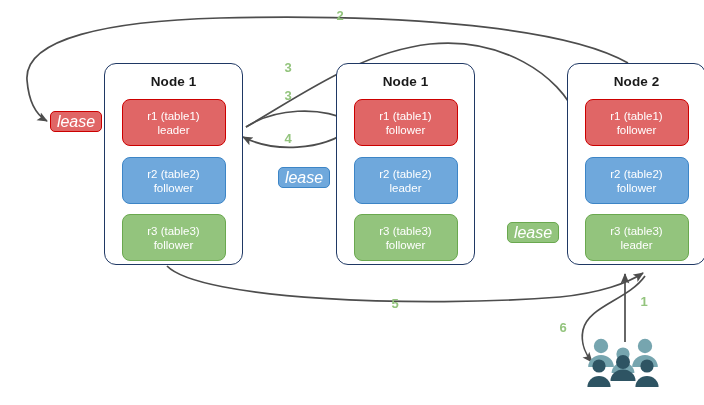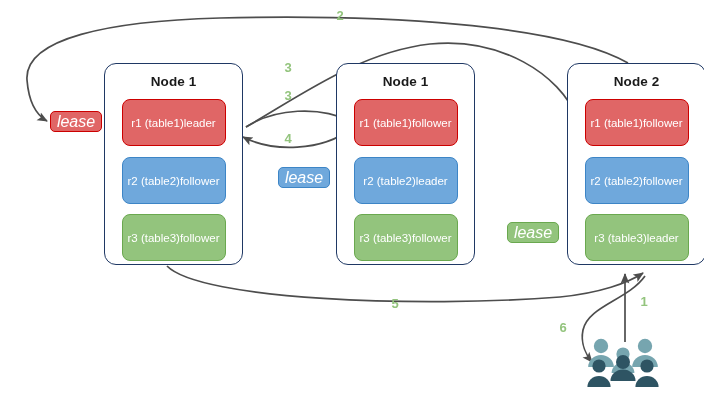--- a/index.html
+++ b/index.html
@@ -43,21 +43,21 @@
   }
   .replica {
     position: absolute;
     box-sizing: border-box;
     left: 50%;
     transform: translateX(-50%);
     width: 104px;
     height: 47px;
     border-radius: 8px;
     display: flex;
-    flex-direction: row;
+    flex-direction: column;
     align-items: center;
     justify-content: center;
     color: #ffffff;
     font-size: 11.5px;
     line-height: 14px;
     text-align: center;
   }
   .replica .line2 { display: block; }
   .rep-red {
     background: #e06666;

